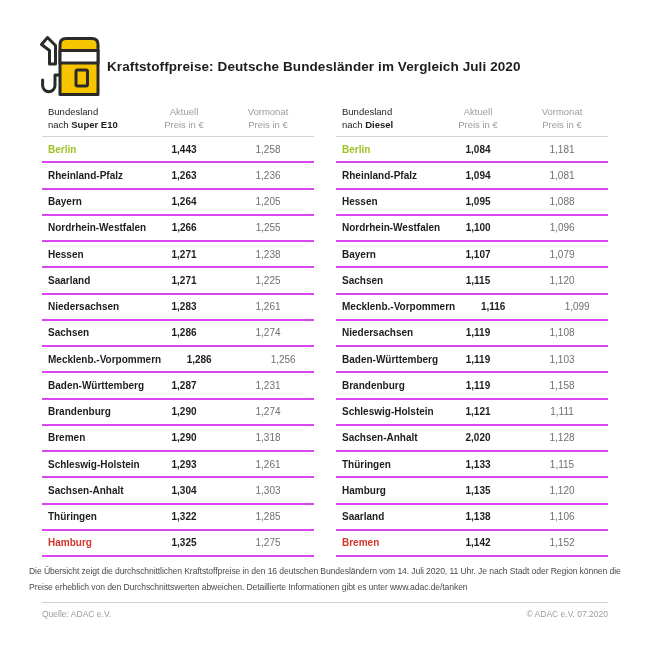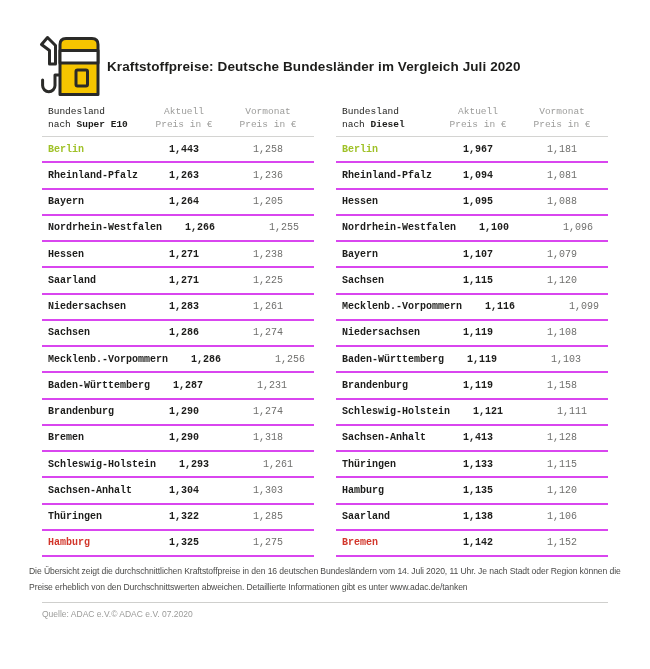--- a/index.html
+++ b/index.html
@@ -7,40 +7,40 @@
         font-family:"Liberation Sans",sans-serif;color:#1d1d1b;overflow:hidden;}
 
   
   .header{position:absolute;top:33px;left:36px;display:flex;align-items:center;}
   .icon-wrap{width:66px;height:66px;flex:0 0 66px;}
   .icon-wrap svg{width:66px;height:66px;display:block;}
   .title{font-size:13.5px;font-weight:bold;margin:0 0 0 5px;letter-spacing:.1px;white-space:nowrap;}
 
   
   .tables{position:absolute;top:106px;left:42px;width:566px;display:flex;gap:22px;}
-  .price-table{flex:1;min-width:0;font-family:Liberation Mono, monospace;}
+  .price-table{flex:1;min-width:0;}
   .thead{display:grid;grid-template-columns:1fr 76px 92px;align-items:end;
          padding-bottom:5px;border-bottom:1px solid #d4d4d2;font-size:9.5px;line-height:12.5px;}
   .th-state{padding-left:6px;color:#1d1d1b;white-space:nowrap;}
   .th-num{text-align:center;color:#9c9c9a;white-space:nowrap;}
   .row{display:grid;grid-template-columns:1fr 76px 92px;align-items:center;
        height:26.25px;box-sizing:border-box;border-bottom:2px solid #d946ef;font-size:10px;}
   .cell.state{padding-left:6px;font-weight:bold;white-space:nowrap;}
   .cell.num{text-align:center;white-space:nowrap;}
   .cell.current{font-weight:bold;color:#1d1d1b;}
   .cell.previous{color:#6f6f6d;}
   .state.green{color:#9fc127;}
   .state.red{color:#d2362b;}
 
   
   .footnote{position:absolute;top:564px;left:29px;width:566px;font-size:8.6px;
             line-height:15.5px;color:#4b4b49;letter-spacing:-.1px;white-space:nowrap;}
   .divider{position:absolute;top:602px;left:42px;width:566px;border-top:1px solid #cfcfcd;}
   .footer{position:absolute;top:609px;left:42px;width:566px;display:flex;
-          justify-content:flex-start;font-size:8.5px;color:#9b9b99;}
+          justify-content:space-between;font-size:8.5px;color:#9b9b99;}
 </style>
 </head>
 <body>
 
 <div class="page">
 
   <div class="header">
     <div class="icon-wrap">
       <svg viewBox="0 0 66 66" xmlns="http://www.w3.org/2000/svg" aria-hidden="true">
         <g stroke="#2a2a28" stroke-width="3" stroke-linejoin="round" stroke-linecap="round">
@@ -173,21 +173,21 @@
           <div>Preis in €</div>
         </div>
         <div class="th-num">
           <div>Vormonat</div>
           <div>Preis in €</div>
         </div>
       </div>
       <div class="tbody">
           <div class="row">
     <div class="cell state green">Berlin</div>
-    <div class="cell num current">1,967</div>
+    <div class="cell num current">1,084</div>
     <div class="cell num previous">1,181</div>
   </div>
           <div class="row">
     <div class="cell state">Rheinland-Pfalz</div>
     <div class="cell num current">1,094</div>
     <div class="cell num previous">1,081</div>
   </div>
           <div class="row">
     <div class="cell state">Hessen</div>
     <div class="cell num current">1,095</div>
@@ -228,21 +228,21 @@
     <div class="cell num current">1,119</div>
     <div class="cell num previous">1,158</div>
   </div>
           <div class="row">
     <div class="cell state">Schleswig-Holstein</div>
     <div class="cell num current">1,121</div>
     <div class="cell num previous">1,111</div>
   </div>
           <div class="row">
     <div class="cell state">Sachsen-Anhalt</div>
-    <div class="cell num current">1,413</div>
+    <div class="cell num current">2,020</div>
     <div class="cell num previous">1,128</div>
   </div>
           <div class="row">
     <div class="cell state">Thüringen</div>
     <div class="cell num current">1,133</div>
     <div class="cell num previous">1,115</div>
   </div>
           <div class="row">
     <div class="cell state">Hamburg</div>
     <div class="cell num current">1,135</div>

